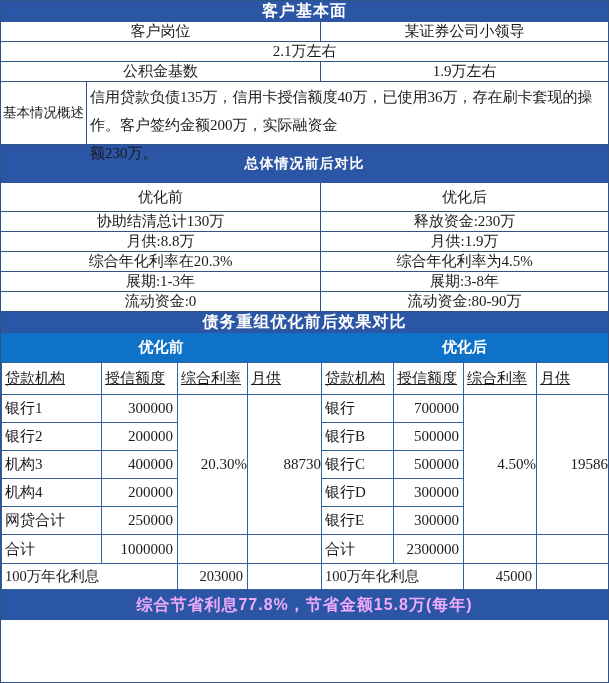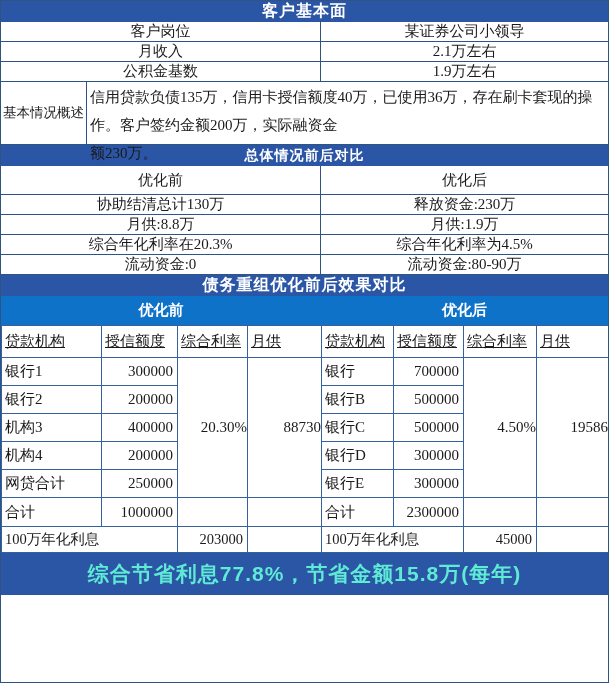--- a/index.html
+++ b/index.html
@@ -8,21 +8,21 @@
   .page {
     width:609px; height:683px; border:1px solid #2e5384; background:#fff;
     overflow:hidden;
   }
   .sec-header {
     background:#2b55a5; color:#fff; font-weight:bold; text-align:center;
     font-family:"Liberation Sans","DejaVu Sans",sans-serif;
     display:flex; align-items:center; justify-content:center; letter-spacing:1px;
   }
   .h27 { height:21px; font-size:16px; }
-  .h21 { height:21px; font-size:14px; }
+  .h21 { height:38px; font-size:14px; }
   .row2 { display:flex; height:20px; border-bottom:1px solid #2e5384; font-size:15px; }
   .row2 > div { display:flex; align-items:center; justify-content:center; overflow:hidden; }
   .cell-l { width:320px; border-right:1px solid #2e5384; }
   .cell-r { flex:1; }
   .row-note { height:63px; border-bottom:1px solid #2e5384; display:flex; font-size:15px; }
   .note-label { width:86px; border-right:1px solid #2e5384; display:flex;
     align-items:center; justify-content:center; font-size:13.5px; }
   .note-text { flex:1; padding:1px 3px; line-height:28px; white-space:pre-wrap; }
   .subhdr { height:29px; background:#0e72c8; color:#fff; font-weight:bold;
     font-family:"Liberation Sans","DejaVu Sans",sans-serif; font-size:15px; display:flex; }
@@ -34,38 +34,37 @@
     border:1px solid #35629f; font-weight:normal; overflow:hidden; white-space:nowrap;
   }
   table.debt th { text-align:left; padding-left:3px; height:32px;text-decoration:underline; }
   td.name { text-align:left; padding-left:3px; }
   td.amt  { text-align:right; padding-right:4px; }
   td.mid  { text-align:right; }
   tr.data { height:28px; }
   tr.total { height:29px;padding-left:47px; }
   tr.interest { height:26px; font-size:14.5px; }
   .footer {
-    height:42px; background:#2b55a5; color:#5eead4; font-weight:bold; font-size:21px;
+    height:30px; background:#2b55a5; color:#f0abfc; font-weight:bold; font-size:16px;
     font-family:"Liberation Sans","DejaVu Sans",sans-serif;
     display:flex; align-items:center; justify-content:center; letter-spacing:1px;
   }
 </style>
 </head>
 <body>
 
 <div class="page">
 
   <div class="sec-header h27">客户基本面</div>
 
   <div class="row2">
     <div class="cell-l">客户岗位</div>
     <div class="cell-r">某证券公司小领导</div>
   </div>
   <div class="row2">
-    <div class="cell-l">月收入</div>
     <div class="cell-r">2.1万左右</div>
   </div>
   <div class="row2">
     <div class="cell-l">公积金基数</div>
     <div class="cell-r">1.9万左右</div>
   </div>
   <div class="row-note">
     <div class="note-label">基本情况概述</div>
     <div class="note-text">信用贷款负债135万，信用卡授信额度40万，已使用36万，存在刷卡套现的操作。客户签约金额200万，实际融资金
 额230万。</div>
@@ -81,20 +80,24 @@
     <div class="cell-l">协助结清总计130万</div>
     <div class="cell-r">释放资金:230万</div>
   </div>
   <div class="row2">
     <div class="cell-l">月供:8.8万</div>
     <div class="cell-r">月供:1.9万</div>
   </div>
   <div class="row2">
     <div class="cell-l">综合年化利率在20.3%</div>
     <div class="cell-r">综合年化利率为4.5%</div>
+  </div>
+  <div class="row2">
+    <div class="cell-l">展期:1-3年</div>
+    <div class="cell-r">展期:3-8年</div>
   </div>
   <div class="row2">
     <div class="cell-l">流动资金:0</div>
     <div class="cell-r">流动资金:80-90万</div>
   </div>
 
   <div class="sec-header h27">债务重组优化前后效果对比</div>
 
   <div class="subhdr">
     <div class="half-l">优化前</div>

